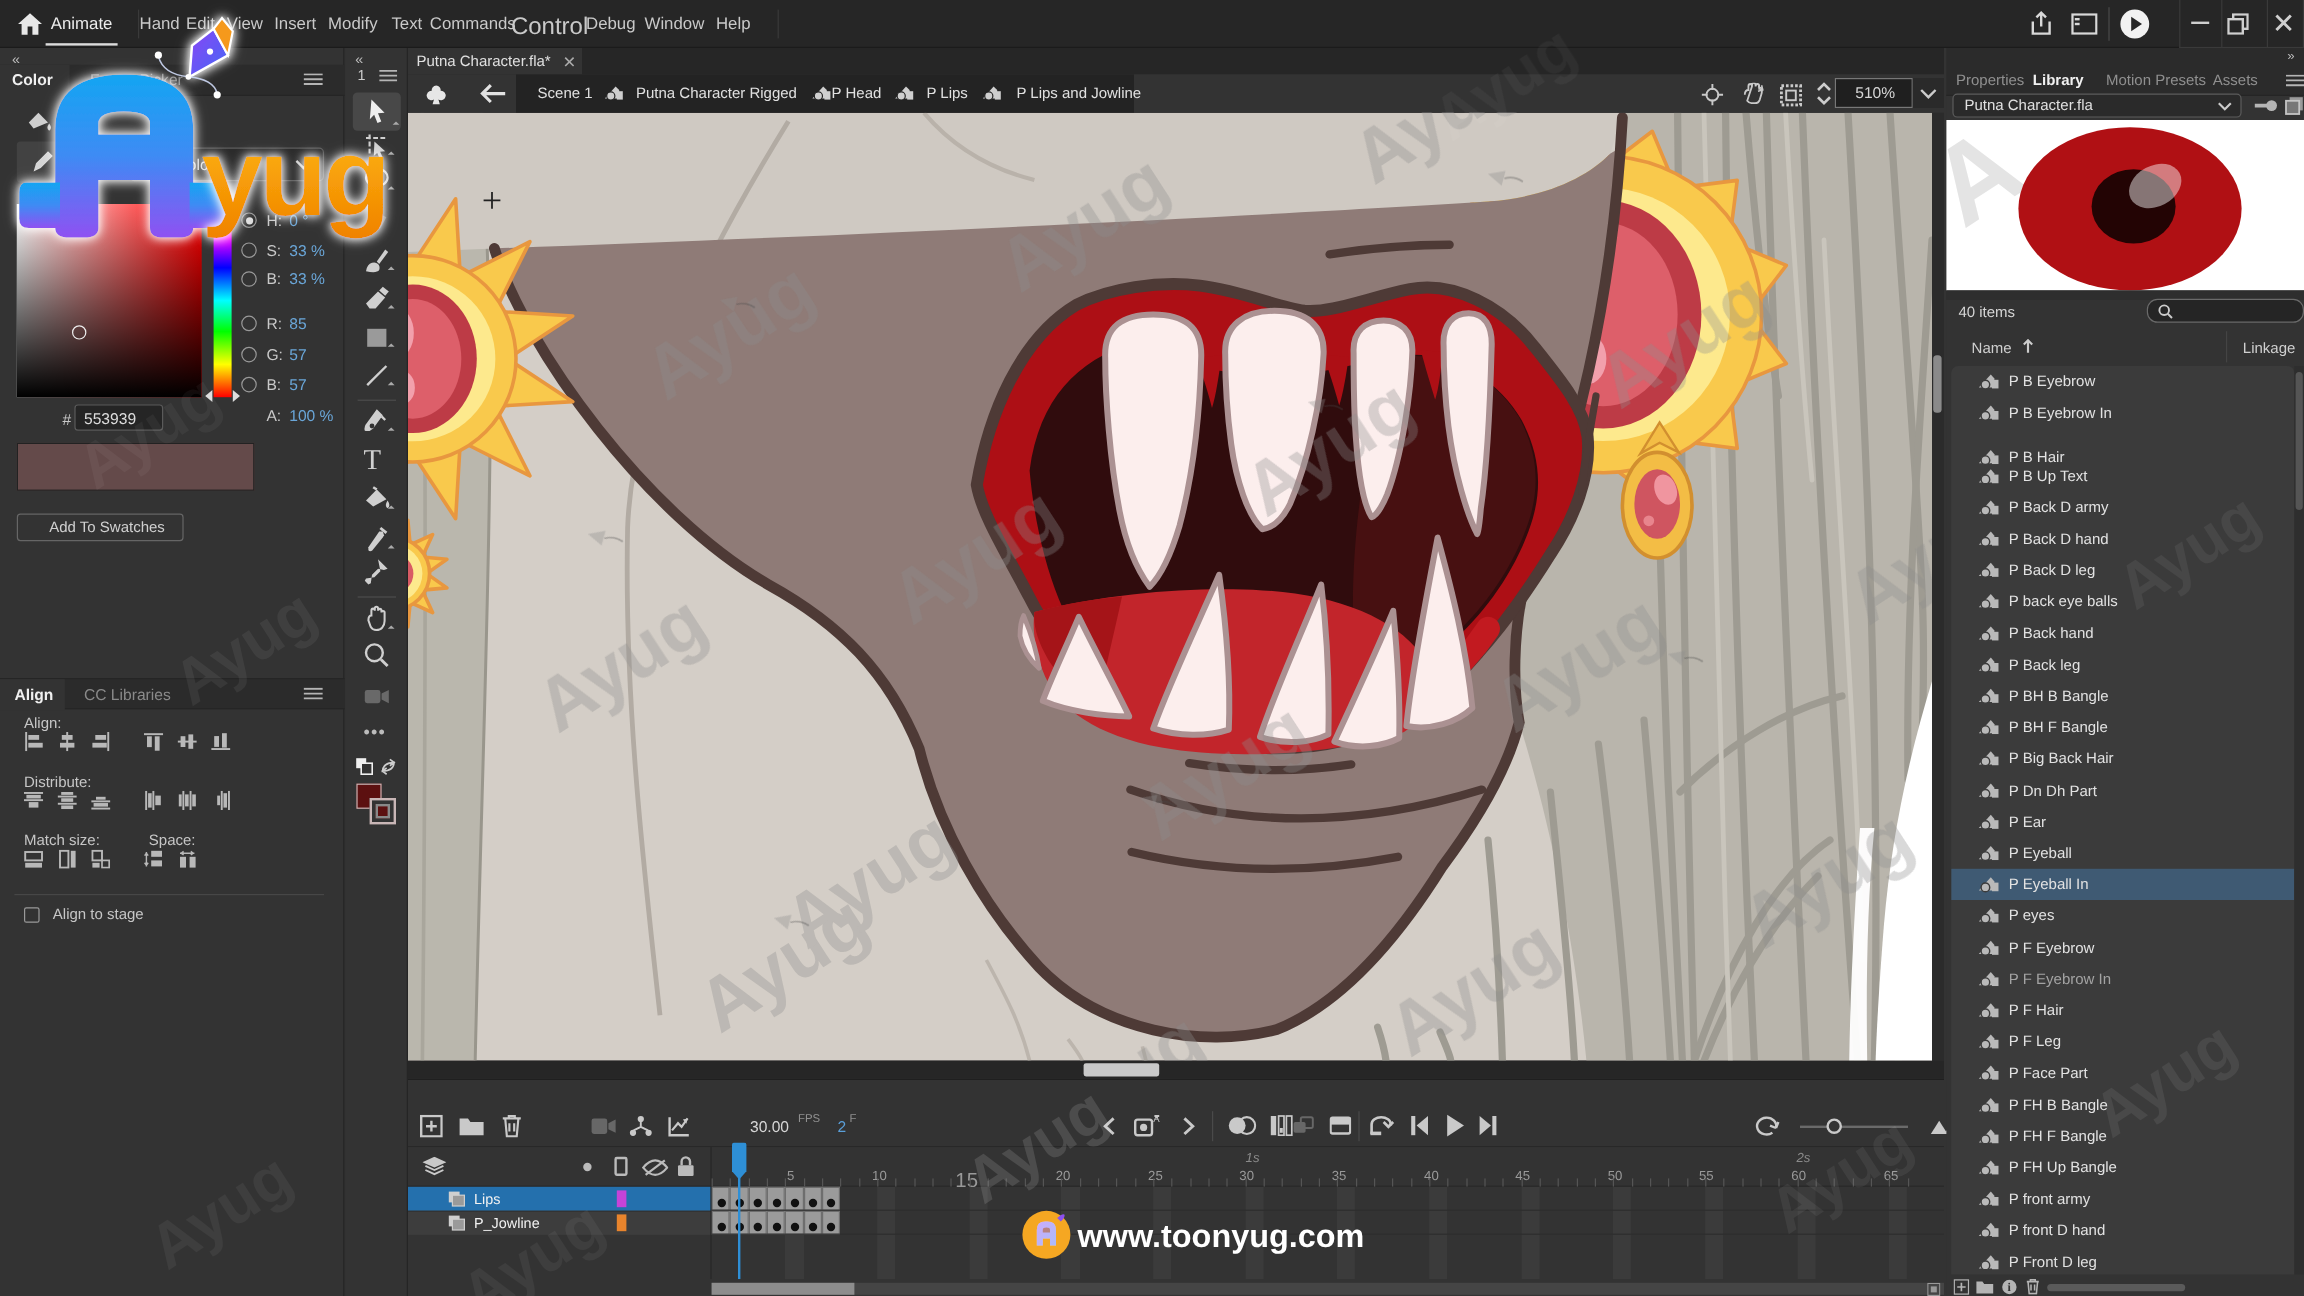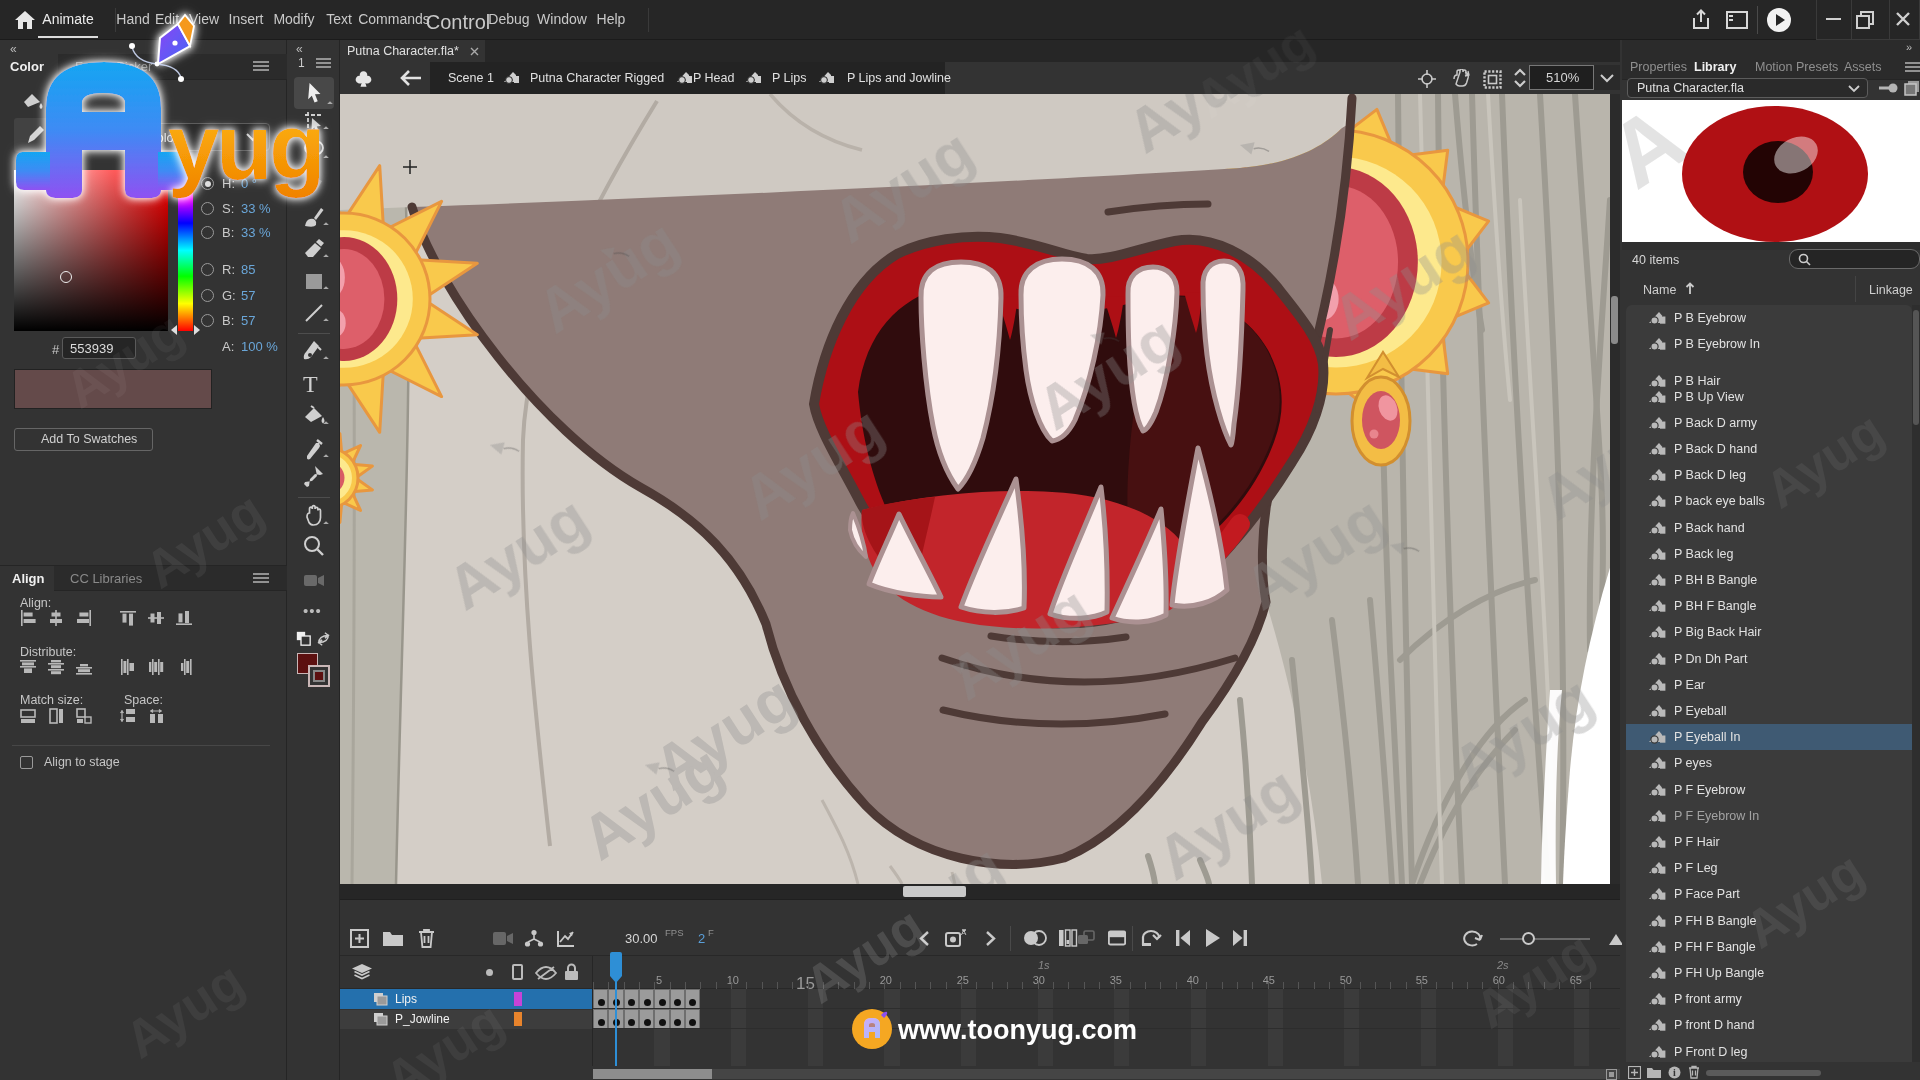--- a/index.html
+++ b/index.html
@@ -893,21 +893,21 @@
             <rect x="12" y="5.5" width="5.4" height="7.2" fill="#b9b9b9"></rect>
           </svg>
           <div class="tx" style="left:48px;top:6px;font-size:12.5px;color:#e2e2e2">P B Hair</div>
         </div>
         <div class="abs" style="left:0;top:78.6px;width:286px;height:26.2px;">
           <svg class="abs" style="left:22px;top:6px" width="18" height="15" viewBox="0 0 18 15">
             <path d="M1 12 L11 1 L14 4.5 L14 12 Z" fill="#b9b9b9"></path>
             <circle cx="6.5" cy="9.5" r="3.6" fill="#b9b9b9" stroke="#3b3b3b" stroke-width="1.2"></circle>
             <rect x="12" y="5.5" width="5.4" height="7.2" fill="#b9b9b9"></rect>
           </svg>
-          <div class="tx" style="left:48px;top:6px;font-size:12.5px;color:#e2e2e2">P B Up View</div>
+          <div class="tx" style="left:48px;top:6px;font-size:12.5px;color:#e2e2e2">P B Up Text</div>
         </div>
         <div class="abs" style="left:0;top:104.8px;width:286px;height:26.2px;">
           <svg class="abs" style="left:22px;top:6px" width="18" height="15" viewBox="0 0 18 15">
             <path d="M1 12 L11 1 L14 4.5 L14 12 Z" fill="#b9b9b9"></path>
             <circle cx="6.5" cy="9.5" r="3.6" fill="#b9b9b9" stroke="#3b3b3b" stroke-width="1.2"></circle>
             <rect x="12" y="5.5" width="5.4" height="7.2" fill="#b9b9b9"></rect>
           </svg>
           <div class="tx" style="left:48px;top:6px;font-size:12.5px;color:#e2e2e2">P Back D army</div>
         </div>
         <div class="abs" style="left:0;top:131.0px;width:286px;height:26.2px;">

